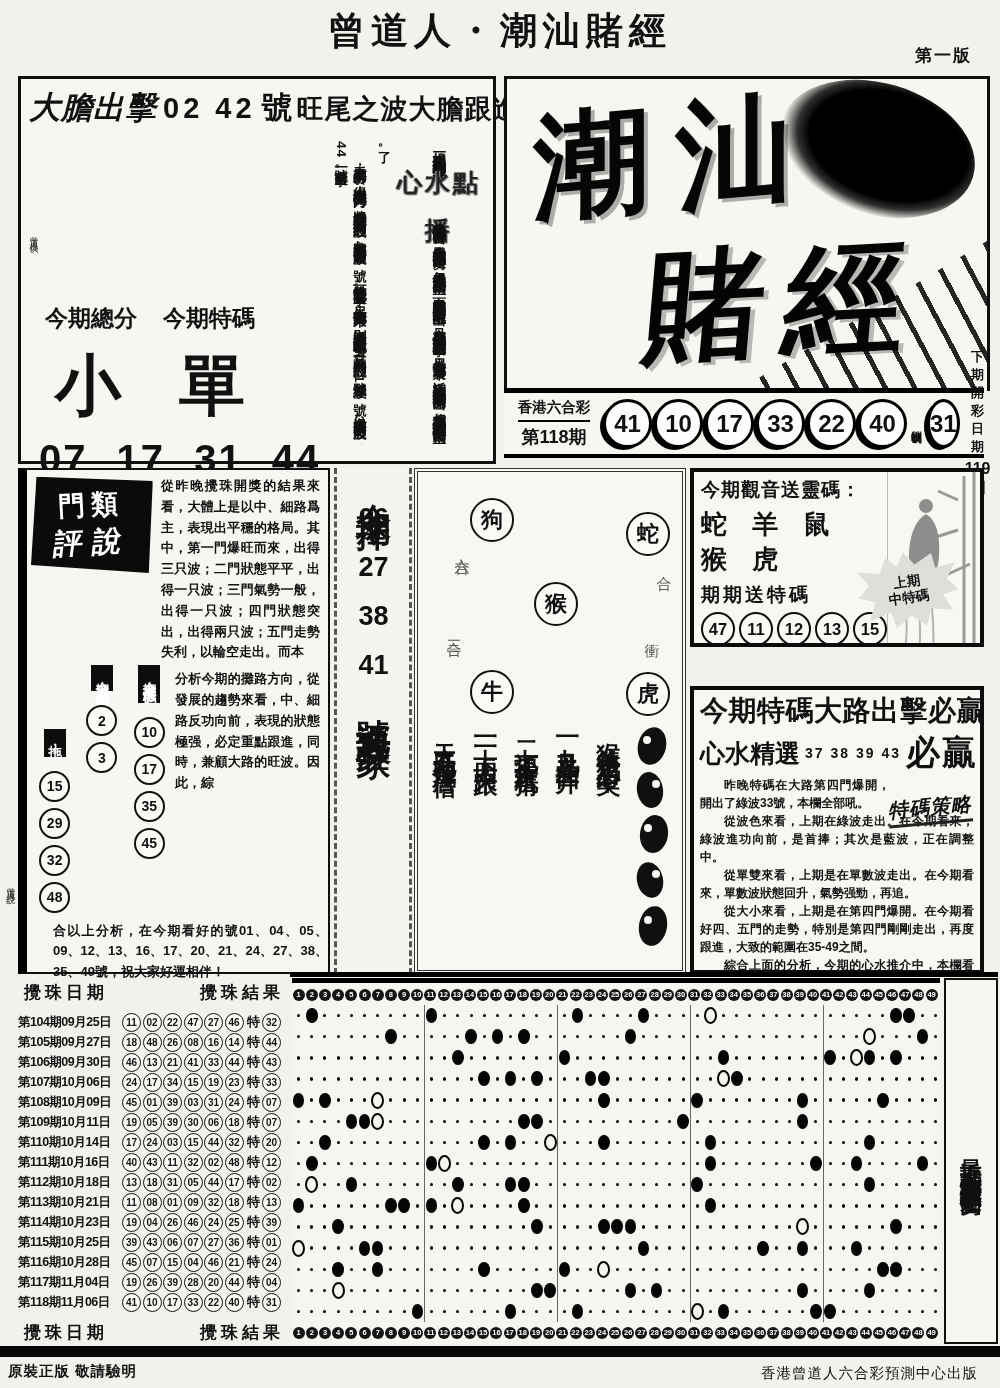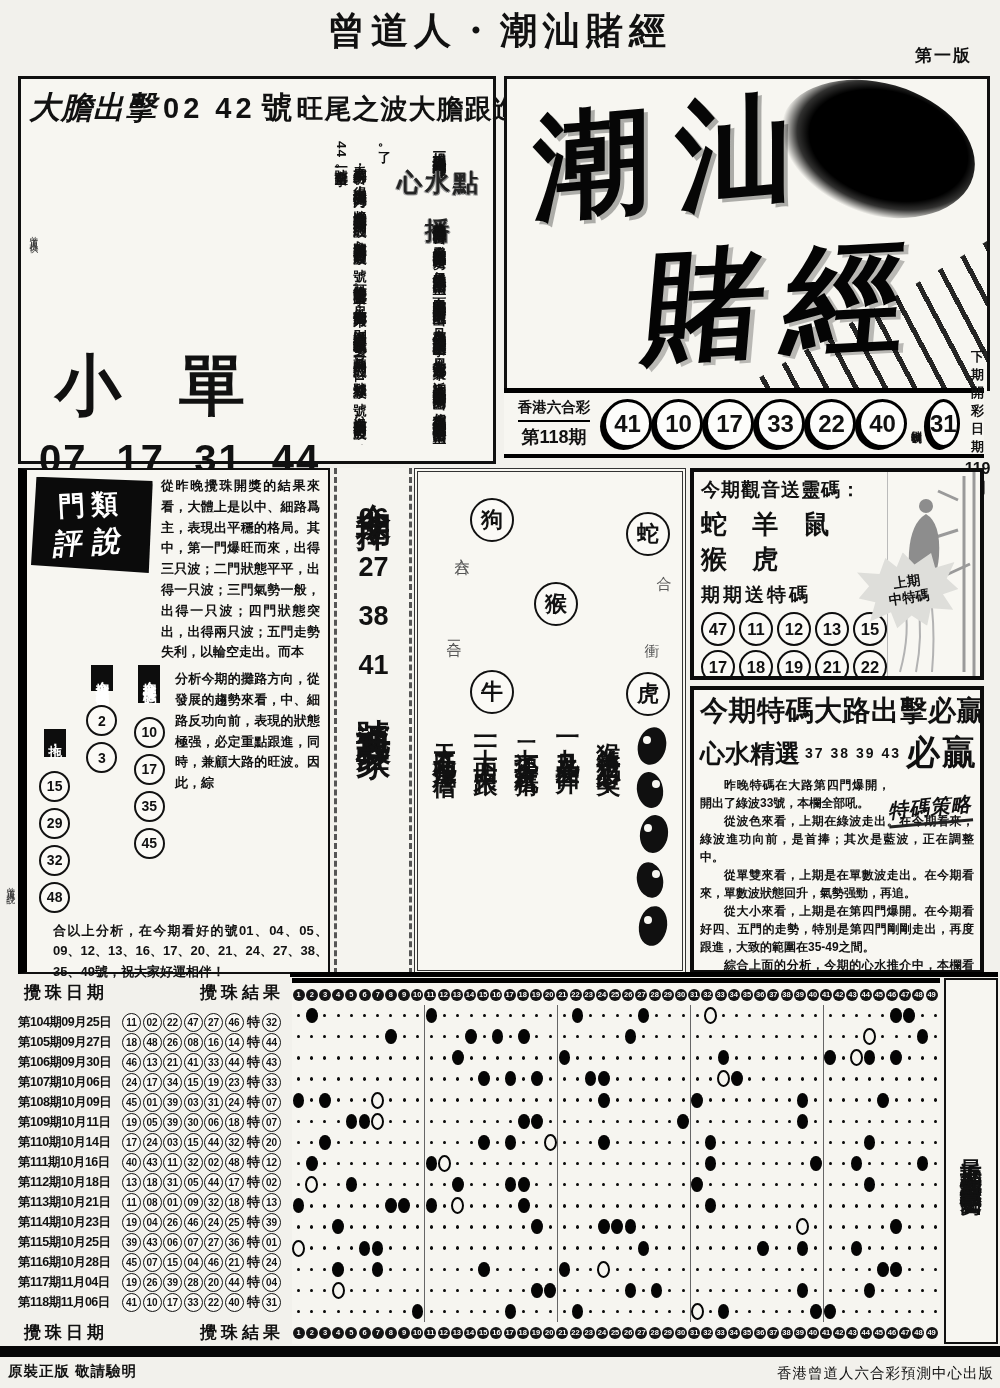--- a/index.html
+++ b/index.html
@@ -87,21 +87,21 @@
   .box-zodiac{left:414px;top:468px;width:272px;height:506px;border:4px double #333;background:#f8f7f2;box-sizing:border-box;}
   .zdiag{position:relative;height:248px;}
   .zc{position:absolute;width:40px;height:40px;border:2.5px solid #111;border-radius:50%;display:flex;
     align-items:center;justify-content:center;font-size:22px;font-weight:900;background:#fbfaf6;}
   .zlab{position:absolute;font-size:15px;color:#555;letter-spacing:2px;writing-mode:vertical-rl;}
   .zpoem{display:flex;justify-content:center;gap:9px;padding-top:4px;}
   .poem-col{writing-mode:vertical-rl;font-size:24px;font-weight:600;letter-spacing:5px;
     font-family:"Liberation Serif","DejaVu Serif",serif;}
   .poem-decor{width:38px;height:236px;}
   
-  .box-guanyin{left:690px;top:468px;width:294px;height:212px;border:4px solid #0c0c0c;background:#f8f7f2;
+  .box-guanyin{left:690px;top:468px;width:294px;height:179px;border:4px solid #0c0c0c;background:#f8f7f2;
     box-sizing:border-box;display:flex;overflow:hidden;}
   .gy-left{flex:1;padding:5px 0 0 7px;}
   .gy-title{font-size:19px;font-weight:900;letter-spacing:1px;}
   .gy-zod{font-size:26px;font-weight:900;letter-spacing:9px;margin-top:4px;}
   .gy-sub{font-size:19px;font-weight:900;letter-spacing:3px;margin:5px 0 4px 0;}
   .gy-row{display:flex;gap:4px;margin-bottom:4px;}
   .c-gy{width:30px;height:30px;border:2.5px solid #0d0d0d;border-radius:50%;display:flex;align-items:center;
     justify-content:center;font-size:16.5px;font-weight:900;background:#fbfaf6;}
   .gy-right{flex:0 0 96px;position:relative;border-left:1px solid #bbb;}
   .gy-svg{width:96px;height:204px;}
@@ -146,40 +146,43 @@
   .pbig{width:11.5px;height:15px;border-radius:50%;background:#050505;}
   .pring{width:9px;height:13px;border-radius:50%;border:2px solid #050505;background:#f6f5f0;}
   
   .trend{left:944px;top:978px;width:54px;height:366px;border:2px solid #111;background:#f7f6f1;
     display:flex;align-items:center;justify-content:center;box-sizing:border-box;}
   .trend span{writing-mode:vertical-rl;font-size:22px;font-weight:900;letter-spacing:2.5px;}
   
   .rule976{left:290px;top:972px;width:708px;height:5px;background:#000;}
   .footer-bar{left:0;top:1346px;width:1000px;height:11px;background:#070707;}
   .footer-left{left:8px;top:1362px;font-size:14.5px;font-weight:bold;letter-spacing:1px;}
-  .footer-right{right:6px;top:1364px;font-size:14.5px;letter-spacing:1px;}
+  .footer-right{right:22px;top:1364px;font-size:14.5px;letter-spacing:1px;}
 </style>
 </head>
 <body>
 
 <div class="abs page-title">曾道人・潮汕賭經</div>
 <div class="abs edition">第一版</div>
 
 <div class="abs box-bold">
   <div class="headline">
     <span class="hl-a">大膽出擊</span>
     <span class="hl-n">02 42</span>
     <span class="hl-b">號</span>
     <span class="hl-c">旺尾之波大膽跟進</span>
   </div>
   <div class="vert-body">
     <div><span>根據上一期的攪珠結果再根據近期</span><span class="xinshui">心水點播</span><span>的攤路走勢分析得出，發覺在近期的攤路走勢，仍然是以爆冷格局開出爲主，而當中的極細路方向則反復向上旺出，且在今期仍然值得大家繼續大膽出擊。另外在波色方面看來，近期的三波走勢轉向了均衡勢頭開出，相信在今期仍然會繼續以均衡勢頭開出爲主，大家要多加留意了。</span></div>
     <div class="vert-p2">看上期的分析，得出今期的擇碼方向，將會以大細路方向的第一門的紅波02號和第五門方向的藍波42號，可作雙膽吼實出擊。另外在拖脚方面來，則以細路方向來出擊較爲穩妥，其中的一門的紅波07號和綠波17號，還有第四門的藍波31號和綠波44號一齊出擊。</div>
   </div>
   <div class="abs provider">曾道人提供</div>
+  <div class="abs score-row">
+    <span>今期總分</span><span>今期特碼</span>
+  </div>
   <div class="abs verdict">
     <span>小</span><span style="margin-right:0">單</span>
   </div>
   <div class="abs four-nums">07 17 31 44</div>
 </div>
 
 <div class="abs box-mast">
   <div class="mast-blob"></div>
   <div class="mast-rays"></div>
   <div class="mast-w1">潮汕</div>

